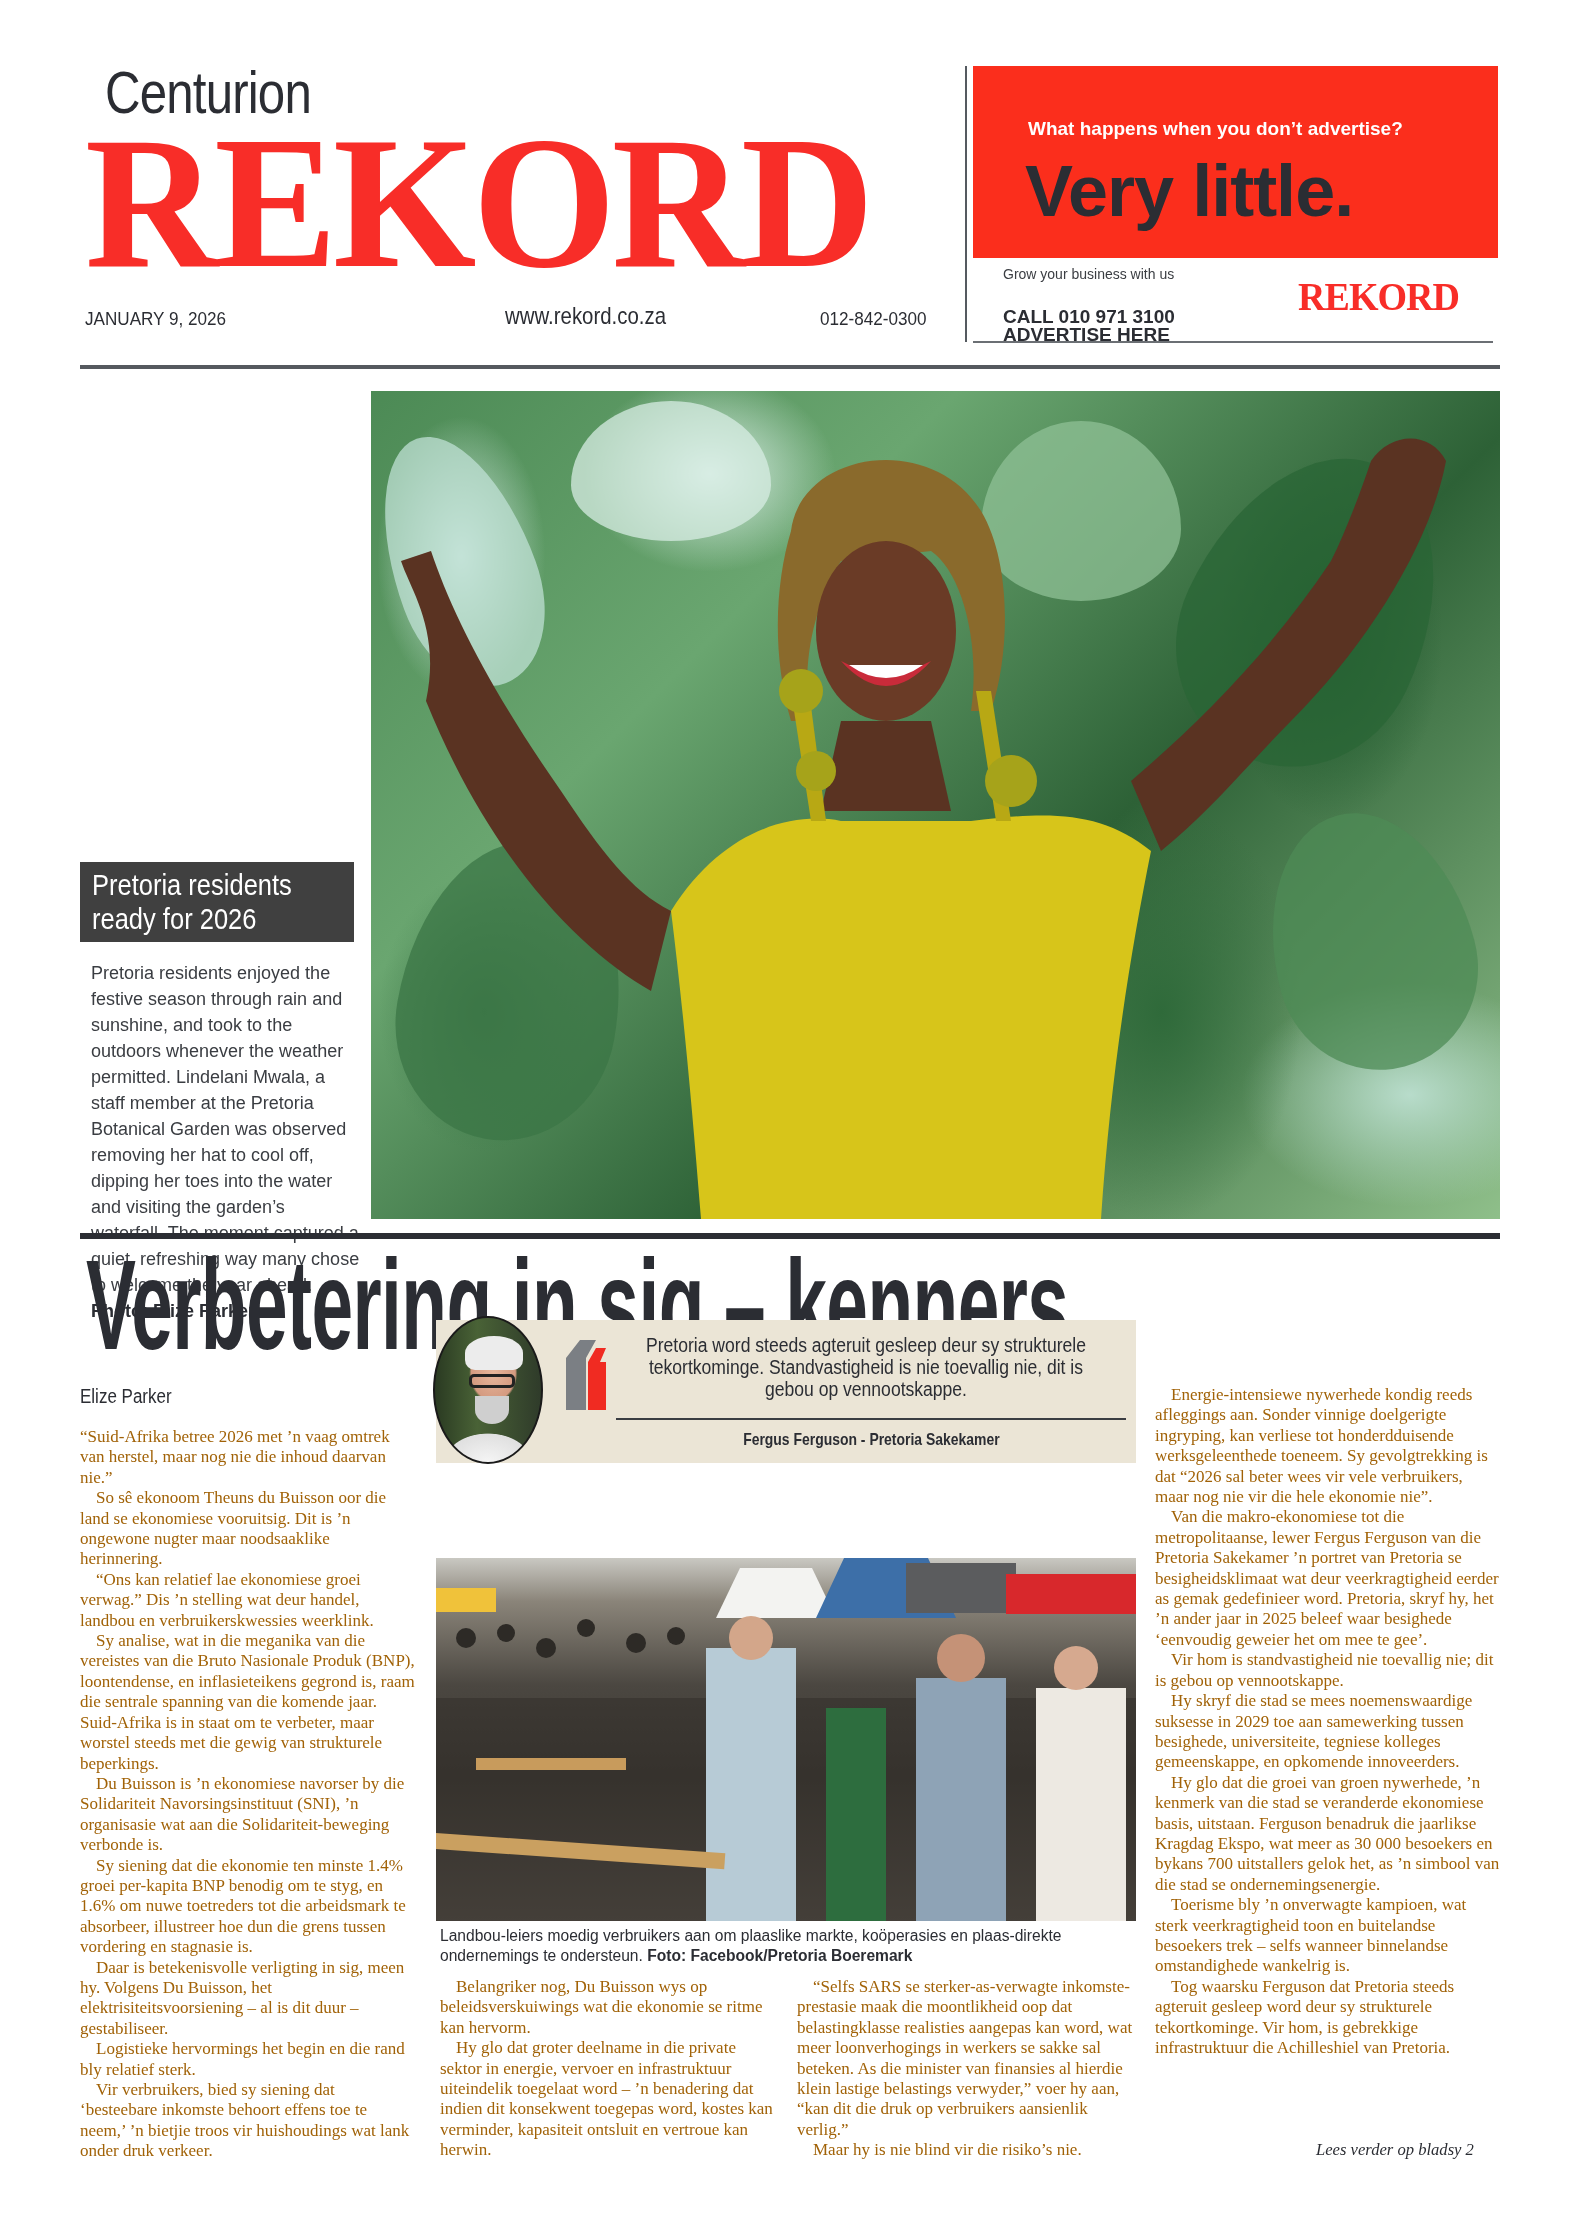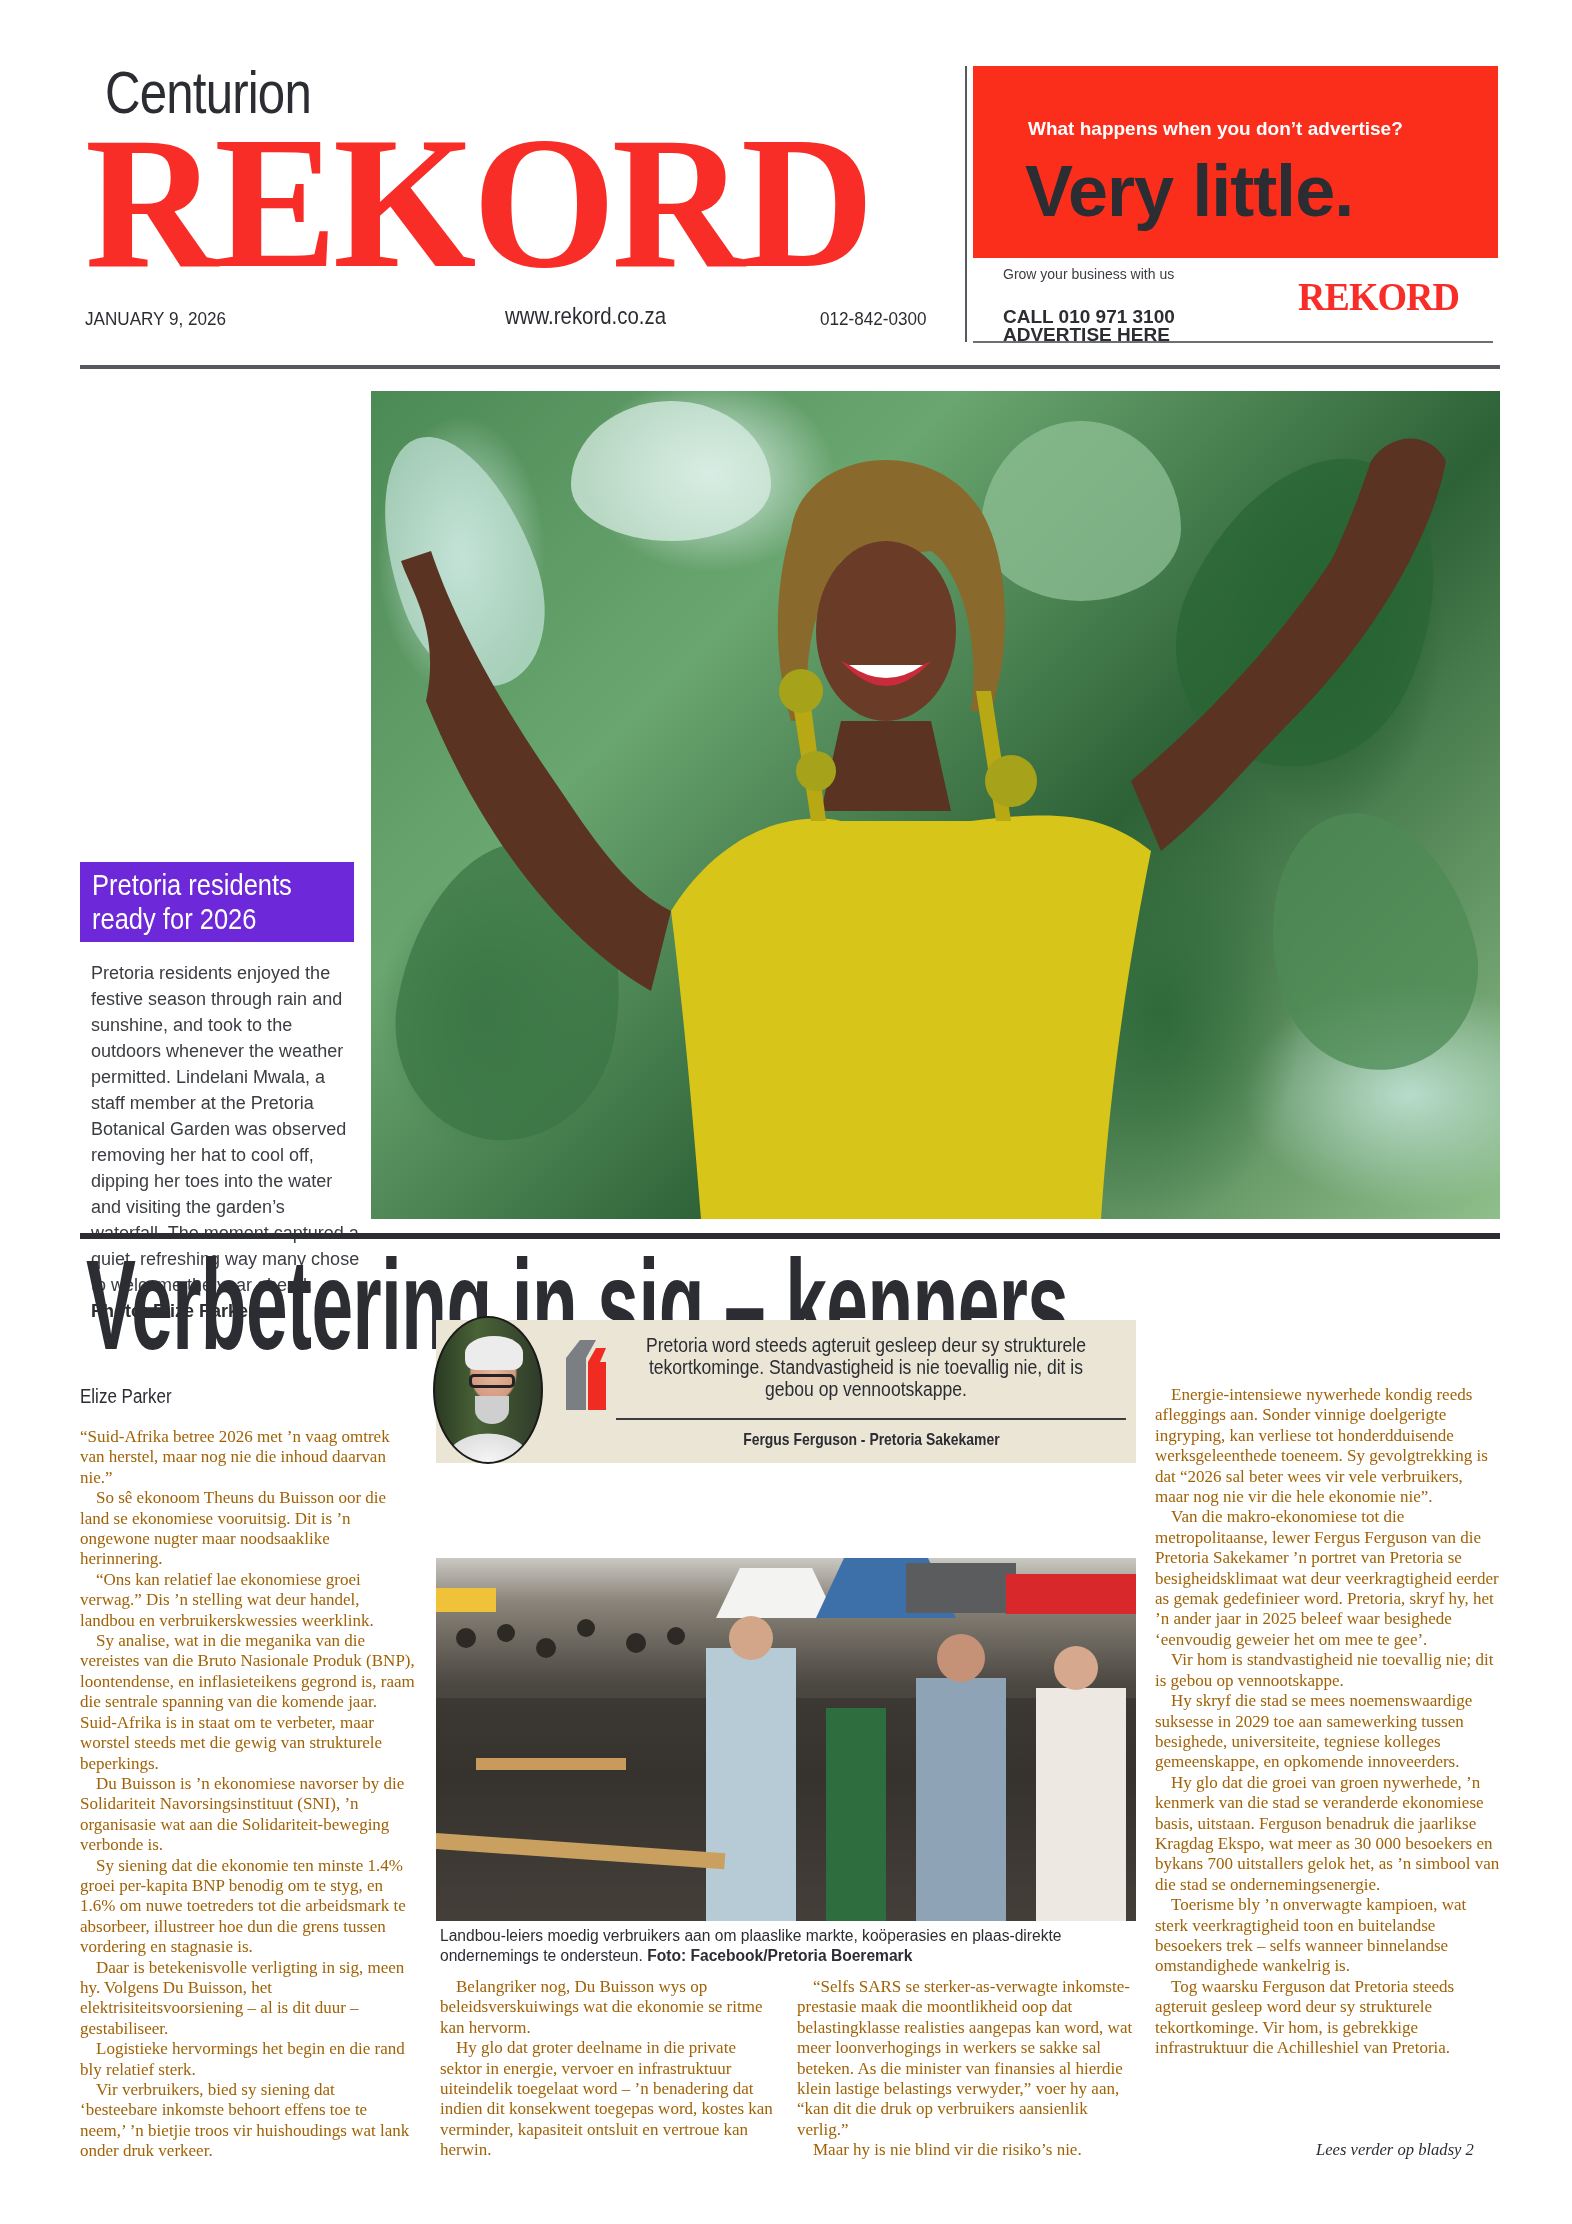--- a/index.html
+++ b/index.html
@@ -48,21 +48,21 @@
       radial-gradient(ellipse 150px 200px at 10% 75%, #3f7a4a 0%, transparent 70%),
       radial-gradient(ellipse 240px 160px at 92% 85%, #b8dccb 0%, transparent 70%),
       linear-gradient(135deg, #4c8a55 0%, #6aa670 30%, #2d6136 60%, #8fbf8a 100%);
   }
   .leaf { position: absolute; border-radius: 50% 50% 50% 50% / 60% 60% 40% 40%; opacity: 0.75; }
   .person { position: absolute; left: 0; top: 0; width: 1129px; height: 828px; }
 
   
   .caption-head {
     position: absolute; left: 80px; top: 862px; width: 274px; height: 80px;
-    background: #6d28d9; color: #ffffff; padding: 6px 0 0 12px;
+    background: #404040; color: #ffffff; padding: 6px 0 0 12px;
     font-size: 30px; line-height: 34px;
   }
   .caption-head span { display: block; transform: scaleX(0.85); transform-origin: left; white-space: nowrap; }
   .caption-body {
     position: absolute; left: 91px; top: 960px; width: 270px;
     font-size: 18px; line-height: 26px; color: #3a3d42;
   }
   .caption-credit { font-weight: bold; color: #2b2d33; }
 
   .rule-mid { position: absolute; left: 80px; top: 1233px; width: 1420px; height: 6px; background: #2b2d33; }

